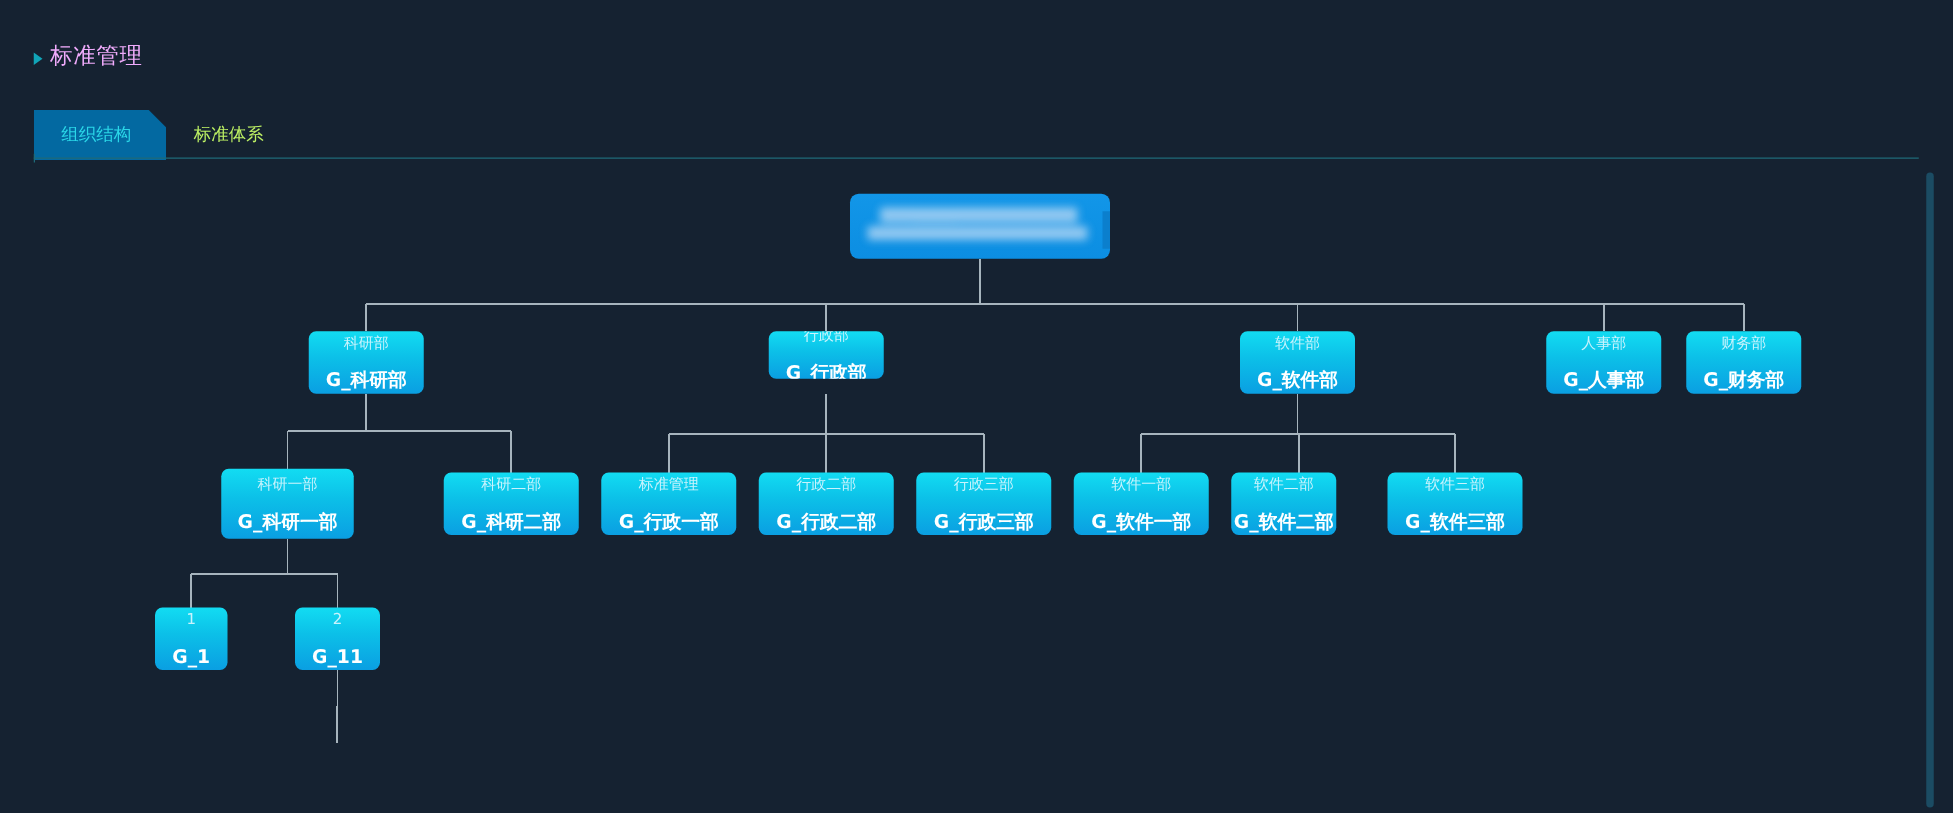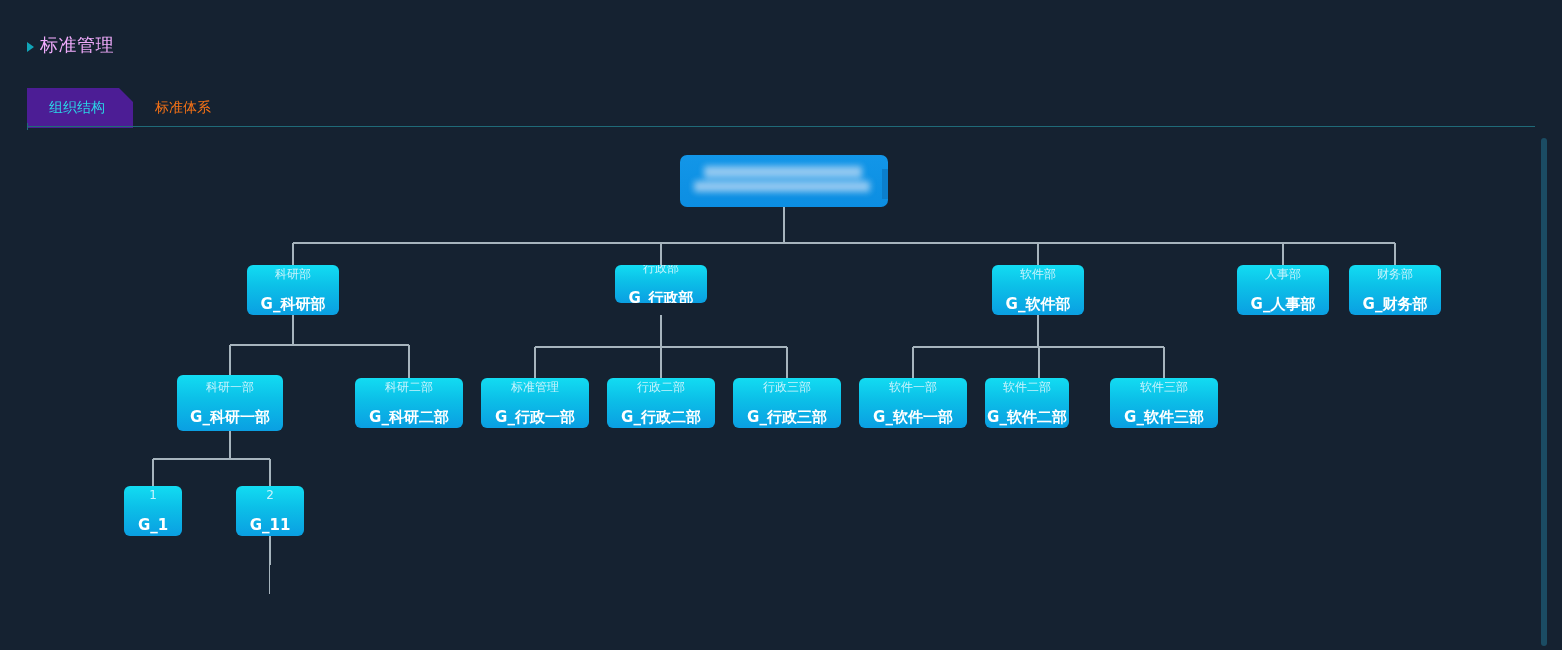--- a/index.html
+++ b/index.html
@@ -59,28 +59,28 @@
     align-items: flex-end;
   }
   .tab {
     position: relative;
     height: 40px;
     padding: 0 22px;
     display: flex;
     align-items: center;
     justify-content: center;
     font-size: 14px;
-    color: #f97316;
+    color: #bef264;
     cursor: pointer;
     background: transparent;
     white-space: nowrap;
   }
   .tab.active {
     color: #2ad7e8;
-    background: #4c1d95;
+    background: #0369a1;
     clip-path: polygon(0 0, calc(100% - 14px) 0, 100% 14px, 100% 100%, 0 100%);
     padding-right: 28px;
   }
   .tab-underline {
     position: absolute;
     left: 27px;
     top: 126px;
     width: 1508px;
     height: 1px;
     background: #1f6a78;

